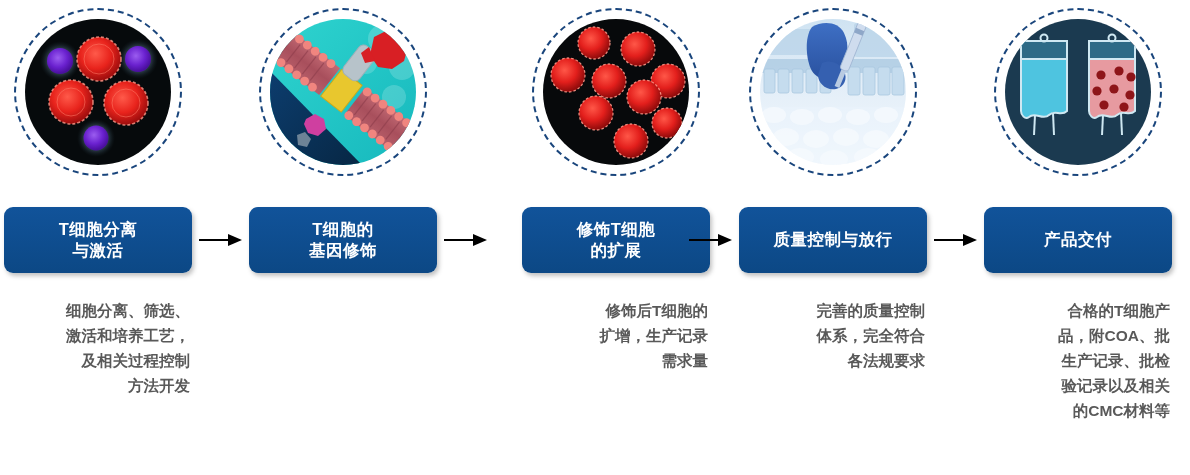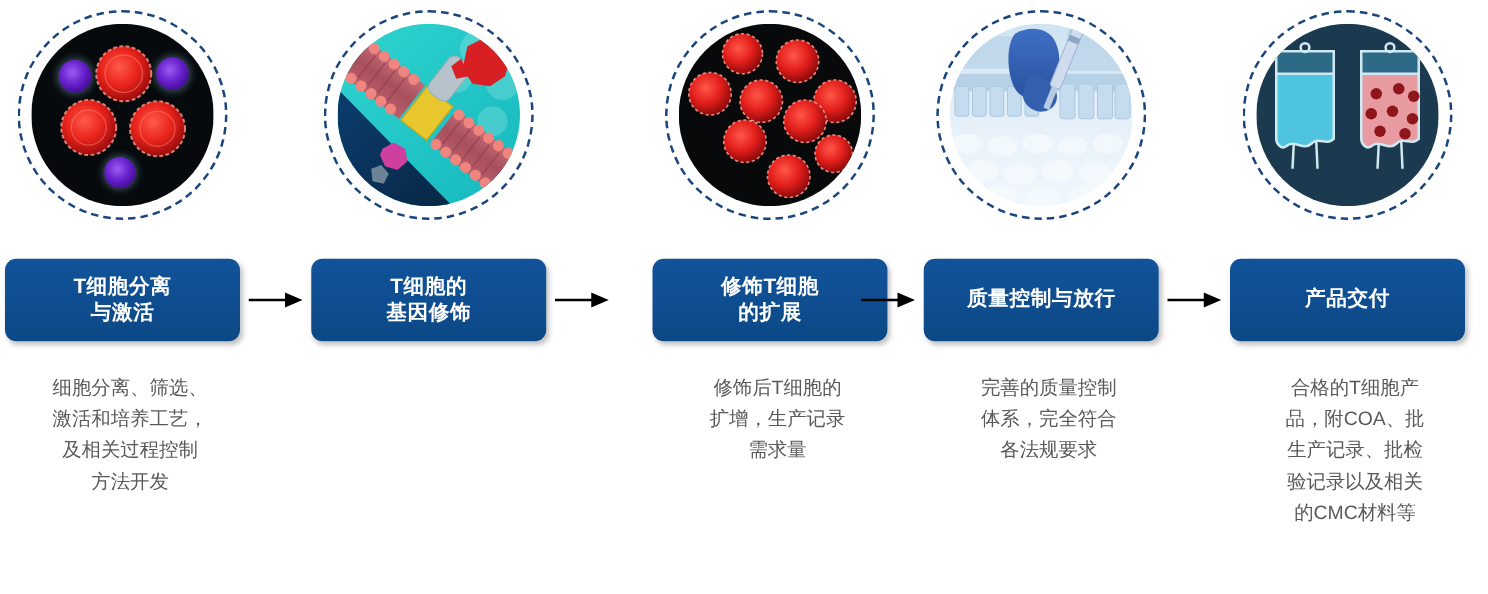--- a/index.html
+++ b/index.html
@@ -78,22 +78,23 @@
   }
   
   .caption {
     position: absolute;
     left: 14px;
     top: 298px;
     width: 172px;
     color: #595959;
     font-size: 15.5px;
     line-height: 1.62;
-    text-align: center;
+    text-align: right;
     white-space: pre-line;
+    font-weight: bold;
   }
   
   .arrow {
     position: absolute;
     top: 232px;
     width: 48px;
     height: 16px;
   }
 </style>
 </head>

